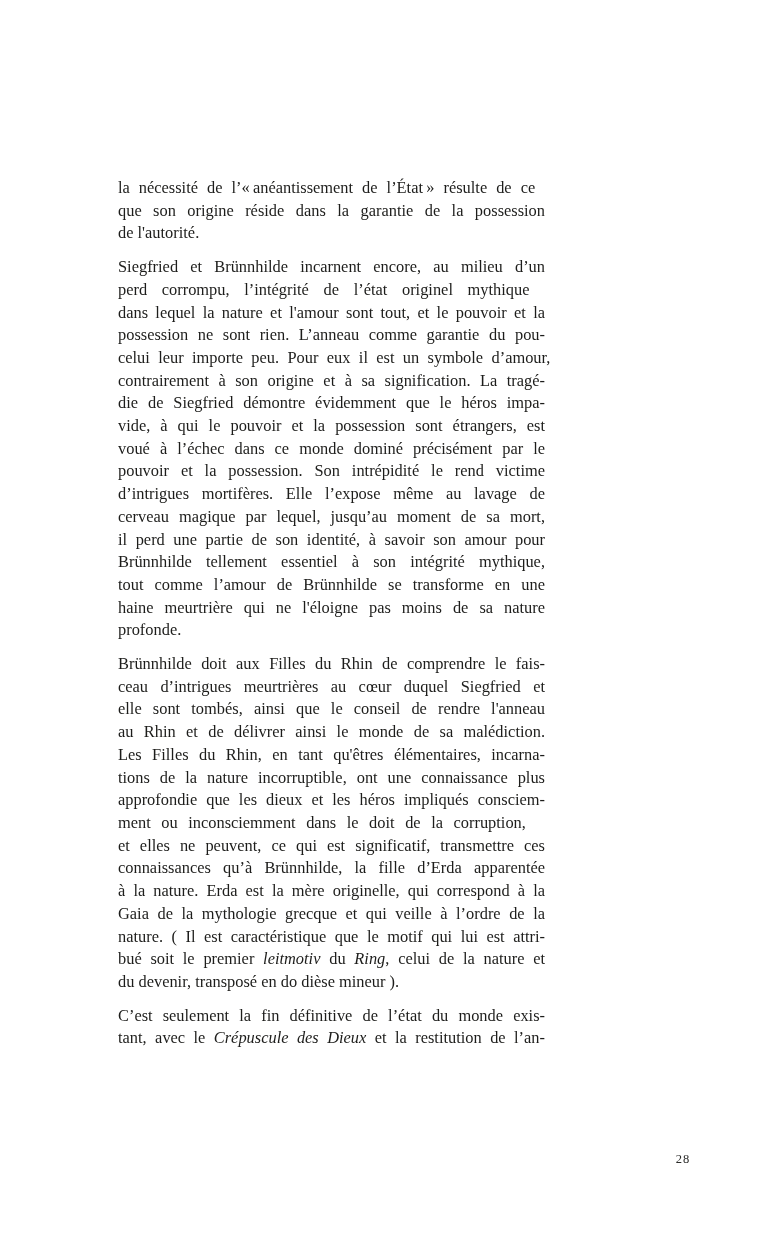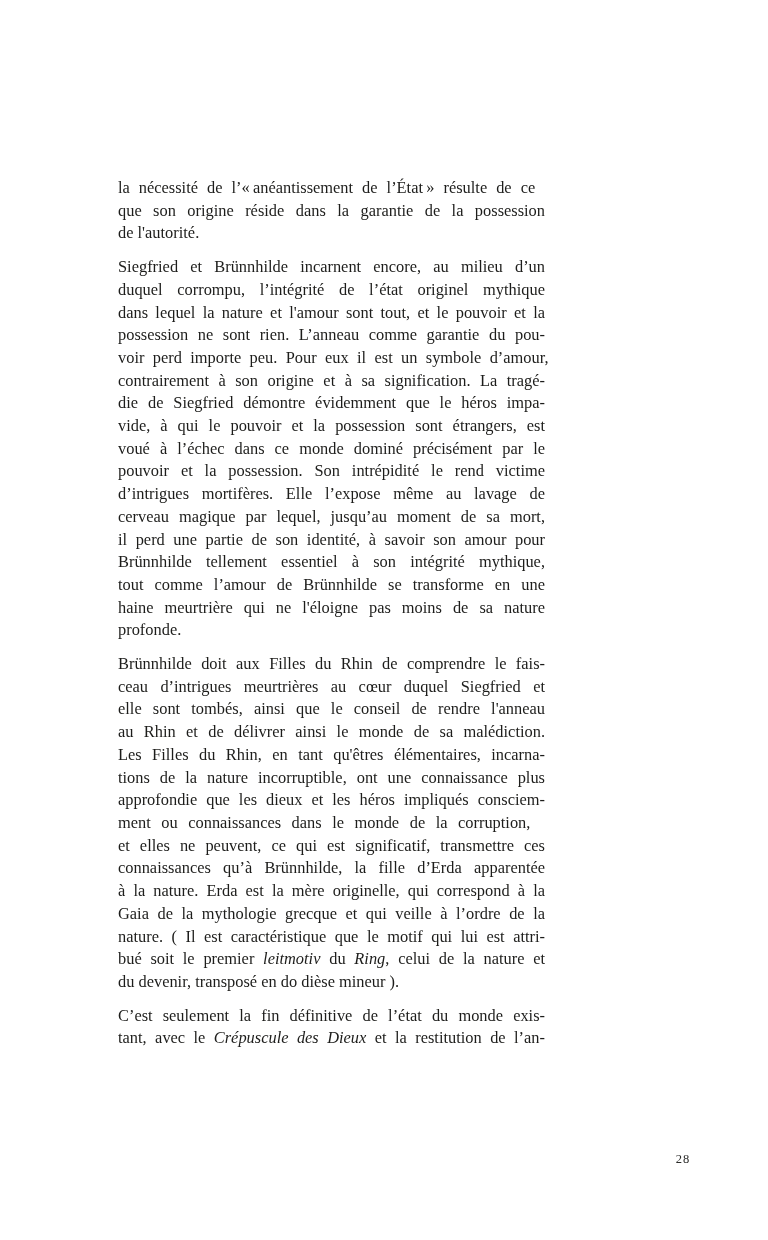--- a/index.html
+++ b/index.html
@@ -55,24 +55,24 @@
 
 <div class="page">
   <main class="text-block" id="text-block">
       <div class="paragraph">
         <div class="line fit"><span style="word-spacing: 4.90781px;">la nécessité de l’« anéantissement de l’État » résulte de ce</span></div>
         <div class="line fit"><span style="word-spacing: 7.33681px;">que son origine réside dans la garantie de la possession</span></div>
         <div class="line"><span>de l'autorité.</span></div>
       </div>
       <div class="paragraph">
         <div class="line fit"><span style="word-spacing: 8.07143px;">Siegfried et Brünnhilde incarnent encore, au milieu d’un</span></div>
-        <div class="line fit"><span style="word-spacing: 10.5521px;">duquel corrompu, l’intégrité de l’état originel mythique</span></div>
+        <div class="line fit"><span style="word-spacing: 10.5521px;">perd corrompu, l’intégrité de l’état originel mythique</span></div>
         <div class="line fit"><span style="word-spacing: 3.20964px;">dans lequel la nature et l'amour sont tout, et le pouvoir et la</span></div>
         <div class="line fit"><span style="word-spacing: 5.48438px;">possession ne sont rien. L’anneau comme garantie du pou-</span></div>
-        <div class="line fit"><span style="word-spacing: 4.25469px;">voir perd importe peu. Pour eux il est un symbole d’amour,</span></div>
+        <div class="line fit"><span style="word-spacing: 4.25469px;">celui leur importe peu. Pour eux il est un symbole d’amour,</span></div>
         <div class="line fit"><span style="word-spacing: 5.36979px;">contrairement à son origine et à sa signification. La tragé-</span></div>
         <div class="line fit"><span style="word-spacing: 5.8125px;">die de Siegfried démontre évidemment que le héros impa-</span></div>
         <div class="line fit"><span style="word-spacing: 5.91875px;">vide, à qui le pouvoir et la possession sont étrangers, est</span></div>
         <div class="line fit"><span style="word-spacing: 5.92882px;">voué à l’échec dans ce monde dominé précisément par le</span></div>
         <div class="line fit"><span style="word-spacing: 7.79492px;">pouvoir et la possession. Son intrépidité le rend victime</span></div>
         <div class="line fit"><span style="word-spacing: 8.59375px;">d’intrigues mortifères. Elle l’expose même au lavage de</span></div>
         <div class="line fit"><span style="word-spacing: 5.92578px;">cerveau magique par lequel, jusqu’au moment de sa mort,</span></div>
         <div class="line fit"><span style="word-spacing: 4.47301px;">il perd une partie de son identité, à savoir son amour pour</span></div>
         <div class="line fit"><span style="word-spacing: 10.0938px;">Brünnhilde tellement essentiel à son intégrité mythique,</span></div>
         <div class="line fit"><span style="word-spacing: 6.94727px;">tout comme l’amour de Brünnhilde se transforme en une</span></div>
@@ -80,21 +80,21 @@
         <div class="line"><span>profonde.</span></div>
       </div>
       <div class="paragraph">
         <div class="line fit"><span style="word-spacing: 5.3125px;">Brünnhilde doit aux Filles du Rhin de comprendre le fais-</span></div>
         <div class="line fit"><span style="word-spacing: 8.27009px;">ceau d’intrigues meurtrières au cœur duquel Siegfried et</span></div>
         <div class="line fit"><span style="word-spacing: 7.0625px;">elle sont tombés, ainsi que le conseil de rendre l'anneau</span></div>
         <div class="line fit"><span style="word-spacing: 6.24062px;">au Rhin et de délivrer ainsi le monde de sa malédiction.</span></div>
         <div class="line fit"><span style="word-spacing: 6.35156px;">Les Filles du Rhin, en tant qu'êtres élémentaires, incarna-</span></div>
         <div class="line fit"><span style="word-spacing: 5.86523px;">tions de la nature incorruptible, ont une connaissance plus</span></div>
         <div class="line fit"><span style="word-spacing: 4.89844px;">approfondie que les dieux et les héros impliqués consciem-</span></div>
-        <div class="line fit"><span style="word-spacing: 6.43359px;">ment ou connaissances dans le monde de la corruption,</span></div>
+        <div class="line fit"><span style="word-spacing: 6.43359px;">ment ou inconsciemment dans le doit de la corruption,</span></div>
         <div class="line fit"><span style="word-spacing: 5.92708px;">et elles ne peuvent, ce qui est significatif, transmettre ces</span></div>
         <div class="line fit"><span style="word-spacing: 8.13281px;">connaissances qu’à Brünnhilde, la fille d’Erda apparentée</span></div>
         <div class="line fit"><span style="word-spacing: 4.02273px;">à la nature. Erda est la mère originelle, qui correspond à la</span></div>
         <div class="line fit"><span style="word-spacing: 4.43608px;">Gaia de la mythologie grecque et qui veille à l’ordre de la</span></div>
         <div class="line fit"><span style="word-spacing: 4.39347px;">nature. ( Il est caractéristique que le motif qui lui est attri-</span></div>
         <div class="line fit"><span style="word-spacing: 4.63778px;">bué soit le premier <i>leitmotiv</i> du <i>Ring</i>, celui de la nature et</span></div>
         <div class="line"><span>du devenir, transposé en do dièse mineur ).</span></div>
       </div>
       <div class="paragraph">
         <div class="line fit"><span style="word-spacing: 6.02431px;">C’est seulement la fin définitive de l’état du monde exis-</span></div>

